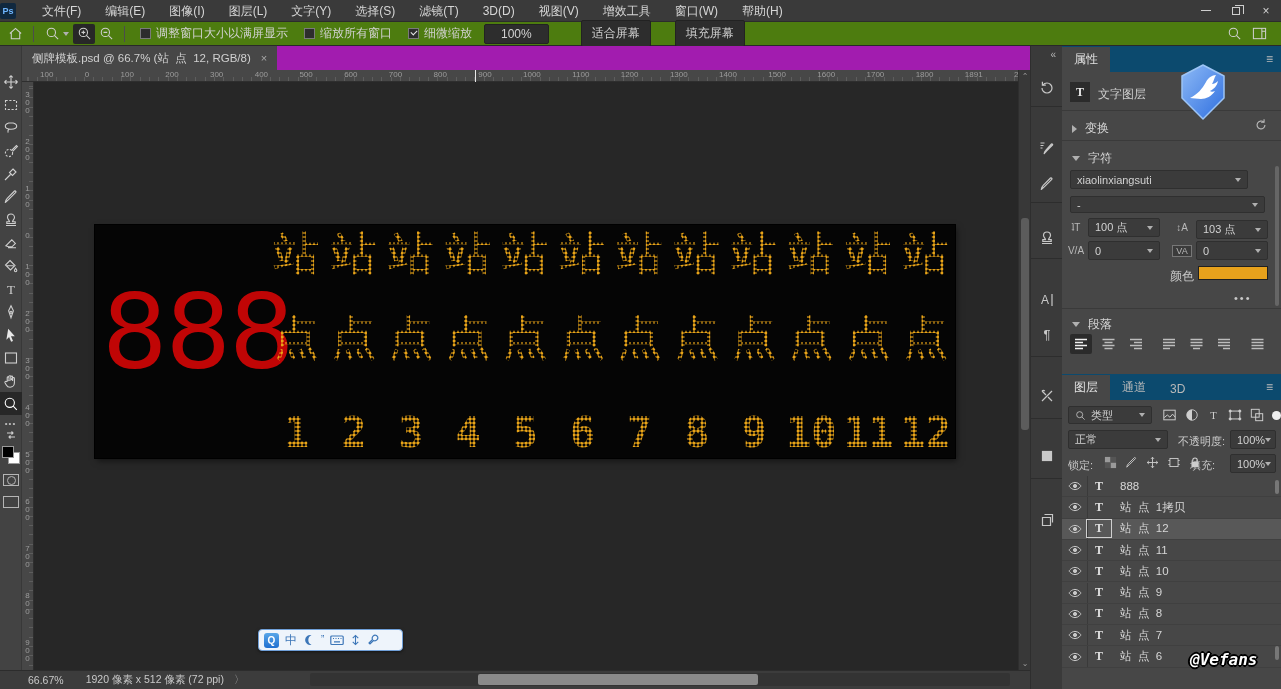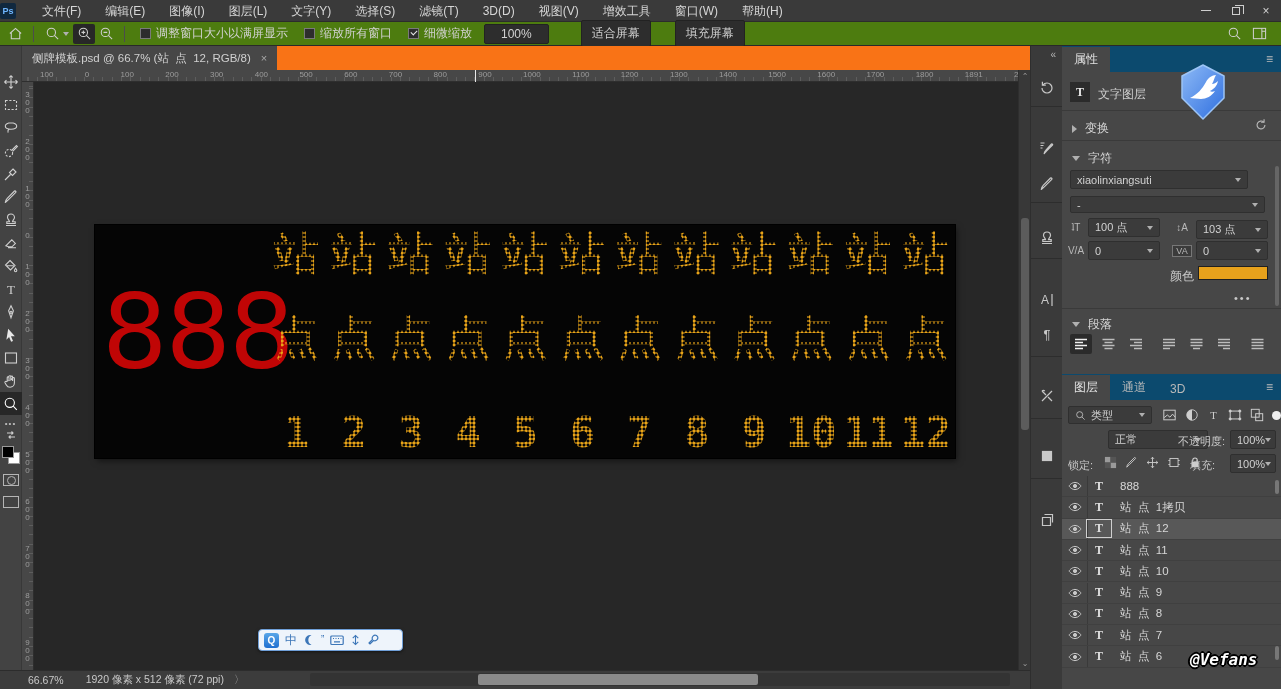--- a/index.html
+++ b/index.html
@@ -24,21 +24,21 @@
   .obar-sep { width:1px; height:16px; background:#4c4c4c; margin:0 7px; }
   .oicon { width:22px; height:20px; display:flex; align-items:center; justify-content:center; }
   .oicon.pressed { background:#272727; border-radius:2px; }
   .chk { display:flex; align-items:center; gap:5px; margin:0 8px; white-space:nowrap; color:#d2d2d2; }
   .chkbox { width:11px; height:11px; background:#2d2d2d; border:1px solid #7a7a7a; position:relative; }
   .chkbox.on:before { content:""; position:absolute; left:2px; top:1px; width:5px; height:3px; border-left:1.5px solid #e8e8e8; border-bottom:1.5px solid #e8e8e8; transform:rotate(-45deg); }
   .obtn { background:#2d2d2d; border:1px solid #222; border-radius:2px; padding:4px 10px; margin:0 4px; color:#d2d2d2; white-space:nowrap;}
   .caret { width:0; height:0; border-left:3px solid transparent; border-right:3px solid transparent; border-top:4px solid #b0b0b0; display:inline-block; }
 
   
-  #tabbar { left:22px; top:46px; width:1008px; height:24px; background:#f97316; display:flex;text-align:center; }
+  #tabbar { left:22px; top:46px; width:1008px; height:24px; background:#a21caf; display:flex;text-align:center; }
   #doctab { background:#474747; height:24px; display:flex; align-items:center; padding:0 10px; gap:10px; color:#d0d0d0; font-size:11.5px; white-space:pre; }
   #doctab .x { color:#a8a8a8; font-size:11px; }
 
   
   #toolbar { left:0; top:46px; width:22px; height:643px; background:#434343; border-right:1px solid #383838; display:flex; flex-direction:column; align-items:center; padding-top:24px; }
   .tool { width:22px; height:23px; display:flex; align-items:center; justify-content:center; }
   .tool.active { background:#272727; }
   .ticon { stroke:#cfcfcf; fill:none; stroke-width:1.1; }
   .tool.active .ticon { stroke:#ffffff; }
   #tb-dots { color:#bdbdbd; font-size:8px; letter-spacing:1px; margin:4px 0 2px; }
@@ -643,21 +643,21 @@
           <circle cx="2.5" cy="12.5" r="1.2" fill="#cfcfcf"></circle>
           <circle cx="13.5" cy="12.5" r="1.2" fill="#cfcfcf"></circle>
         </svg>
       <svg width="14" height="14" viewBox="0 0 16 16" class="ticon">
           <rect x="1.5" y="1.5" width="9" height="9"></rect>
           <rect x="6.5" y="6.5" width="8" height="8"></rect>
         </svg>
       <div style="width:9px; height:9px; background:#f0f0f0; border-radius:50%;"></div>
     </div>
 
-    <div class="field" style="left:6px; top:384px; width:100px;margin-left:40px;">
+    <div class="field" style="left:6px; top:384px; width:100px;">
       <span>正常</span>
       <span class="caret"></span>
     </div>
     <div class="abs" style="left:116px; top:388px; color:#c9c9c9; font-size:11px;">不透明度:</div>
     <div class="field" style="left:168px; top:384px; width:46px;">
       <span>100%</span>
       <span class="caret"></span>
     </div>
 
     <div class="abs" style="left:6px; top:412px; color:#c9c9c9; font-size:11px;">锁定:</div>

